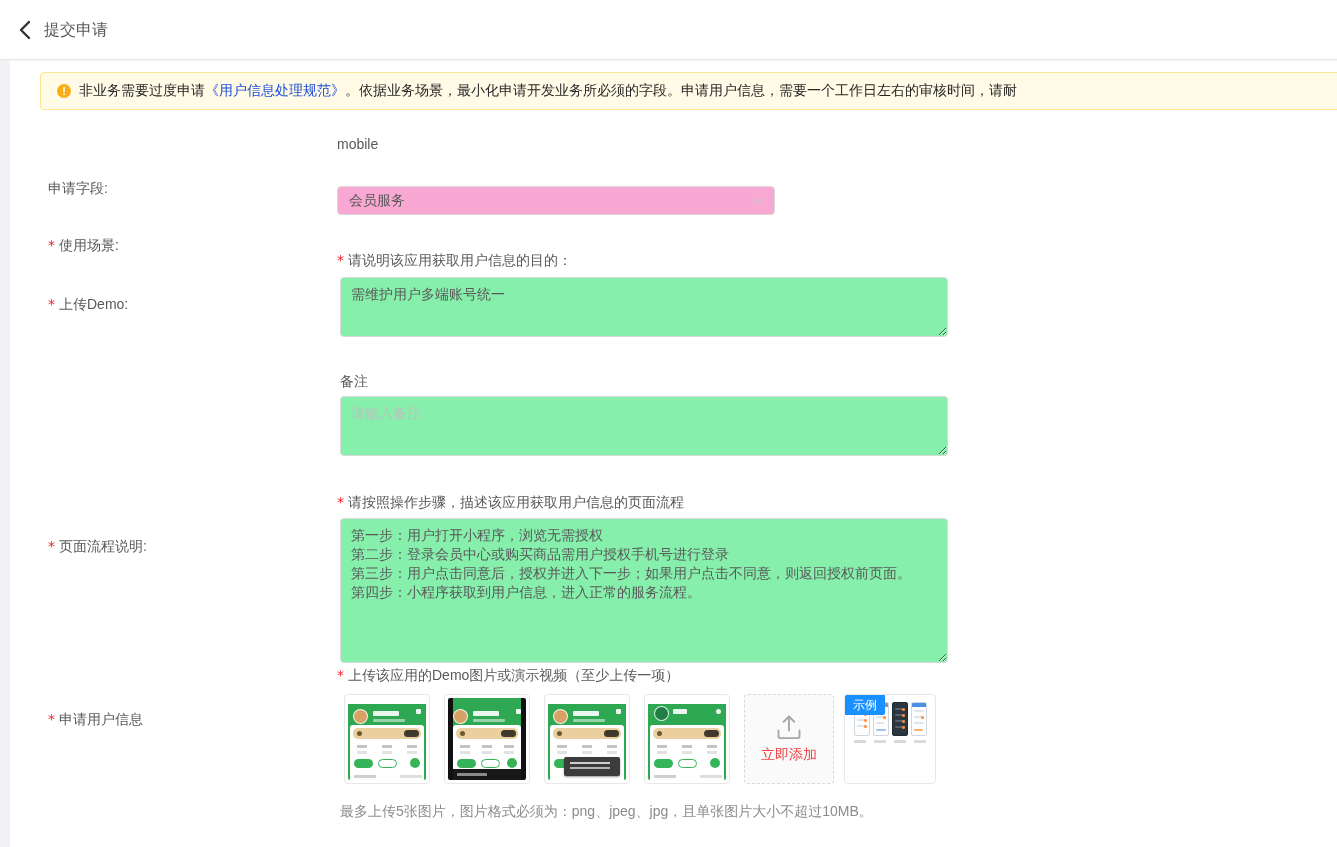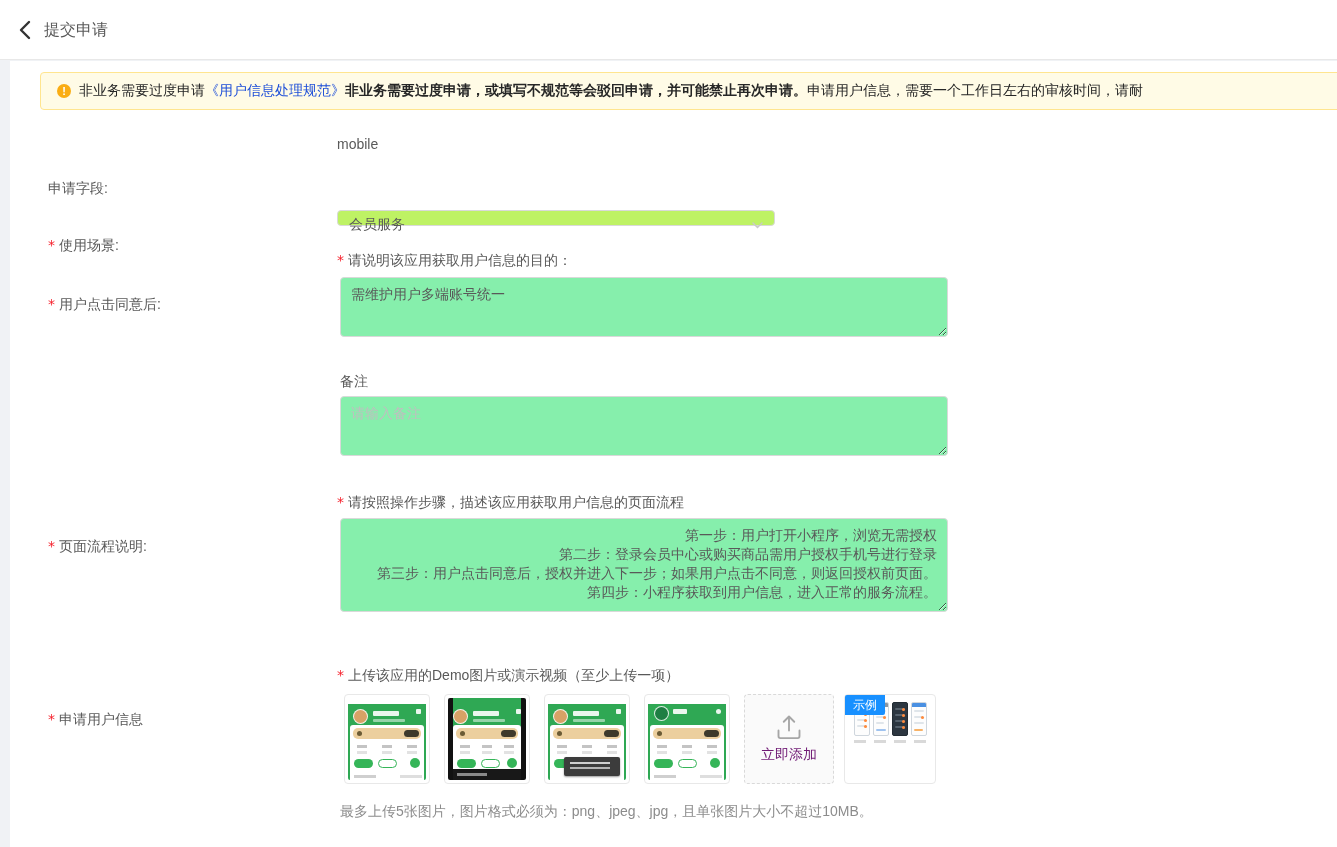--- a/index.html
+++ b/index.html
@@ -24,40 +24,40 @@
     color:#262626; z-index:2; }
   .warn-ic { flex:0 0 14px; width:14px; height:14px; border-radius:50%; background:#faad14;
     color:#fff; font-size:11px; font-weight:bold; line-height:14px; text-align:center; margin-right:8px; }
   .banner a { color:#1d4ed8; text-decoration:none; }
   .banner b { font-weight:bold; }
   
   .lbl { position:absolute; left:48px; color:#595959;margin-top:44px; }
   .sublbl { position:absolute; left:337px; color:#595959; }
   .req { color:#f5222d; margin-right:4px; font-family:"DejaVu Sans",sans-serif; }
   .val-mobile { position:absolute; left:337px; top:136px; color:#595959; }
-  .select { position:absolute; left:337px; top:186px; width:438px; height:16px;
-    border:1px solid #d9d9d9; border-radius:4px; background:#bef264;
-    line-height:27px; padding:0 30px 0 11px; color:#595959; cursor:pointer;margin-top:24px; }
+  .select { position:absolute; left:337px; top:186px; width:438px; height:29px;
+    border:1px solid #d9d9d9; border-radius:4px; background:#f9a8d4;
+    line-height:27px; padding:0 30px 0 11px; color:#595959; cursor:pointer; }
   .select .chev { position:absolute; right:11px; top:11px; }
   textarea { position:absolute; left:340px; width:608px; border:1px solid #d9d9d9; border-radius:4px;
     padding:7px 10px; font:14px/19px "Liberation Sans","DejaVu Sans",sans-serif; color:#595959;
     resize:both; outline:none; background:#86efac; }
   textarea::placeholder { color:#bfbfbf; }
   .ta-purpose { top:277px; height:60px; }
   .ta-note { top:396px; height:60px; }
-  .ta-flow { top:518px; height:94px;text-align:right; }
+  .ta-flow { top:518px; height:145px; }
   .note-lbl { position:absolute; left:340px; top:373px; color:#595959; }
   
   .tile { position:absolute; top:694px; width:86px; height:90px; background:#fff;
     border:1px solid #e8e8e8; border-radius:4px; cursor:pointer; }
   .t1{left:344px}.t2{left:444px}.t3{left:544px}.t4{left:644px}
   .tile-add { position:absolute; top:694px; left:744px; width:90px; height:90px;
     background:#fafafa; border:1px dashed #d9d9d9; border-radius:4px; cursor:pointer;
     display:flex; flex-direction:column; align-items:center; justify-content:center; gap:6px;
-    color:#701a75; }
+    color:#ef4444; }
   .tile-ex { position:absolute; top:694px; left:844px; width:92px; height:90px;
     background:#fff; border:1px solid #e8e8e8; border-radius:4px; cursor:pointer; }
   .hint { position:absolute; left:340px; top:803px; color:#8c8c8c; }
   
   .shot { position:absolute; inset:3px; background:#fff; overflow:hidden; border-radius:2px; }
   .s-green { position:absolute; top:6px; left:0; right:0; bottom:0; background:#2fa854; }
   .v2 .shot { background:#111; }
   .v2 .s-green { left:5px; right:5px; top:0; }
   .s-avatar { position:absolute; top:11px; left:5px; width:15px; height:15px; border-radius:50%;
     background:#d8a266; border:1px solid rgba(255,255,255,.85); }
@@ -107,38 +107,38 @@
   </span>
   <span class="page-title">提交申请</span>
 </div>
 
 <div class="card"></div>
 
 <div class="banner">
   <span class="warn-ic">!</span>
   <span>非业务需要过度申请</span>
     <a href="#">《用户信息处理规范》</a>
-    <b>非业务需要过度申请，或填写不规范等会驳回申请，并可能禁止再次申请。</b>
+    <span>。依据业务场景，最小化申请开发业务所必须的字段。</span>
     <span>申请用户信息，需要一个工作日左右的审核时间，请耐</span>
 </div>
 
 <div class="lbl" style="top:136px">申请字段:</div>
 <div class="val-mobile">mobile</div>
 
 <div class="lbl" style="top:193px"><span class="req">*</span><span>使用场景:</span></div>
 <div class="select">
   <span>会员服务</span>
   <span class="chev">
     <svg width="11" height="7" viewBox="0 0 11 7" fill="none" stroke="#c9c9c9" stroke-width="1.4" stroke-linecap="round">
         <polyline points="1,1 5.5,5.5 10,1"></polyline>
       </svg>
   </span>
 </div>
 
-<div class="lbl" style="top:252px"><span class="req">*</span><span>用户点击同意后:</span></div>
+<div class="lbl" style="top:252px"><span class="req">*</span><span>上传Demo:</span></div>
 <div class="sublbl" style="top:252px"><span class="req">*</span><span>请说明该应用获取用户信息的目的：</span></div>
 <textarea class="ta-purpose" style="">需维护用户多端账号统一</textarea>
 
 <div class="note-lbl">备注</div>
 <textarea class="ta-note" placeholder="请输入备注" style=""></textarea>
 
 <div class="lbl" style="top:494px"><span class="req">*</span><span>页面流程说明:</span></div>
 <div class="sublbl" style="top:494px"><span class="req">*</span><span>请按照操作步骤，描述该应用获取用户信息的页面流程</span></div>
 <textarea class="ta-flow" style="">第一步：用户打开小程序，浏览无需授权
 第二步：登录会员中心或购买商品需用户授权手机号进行登录

